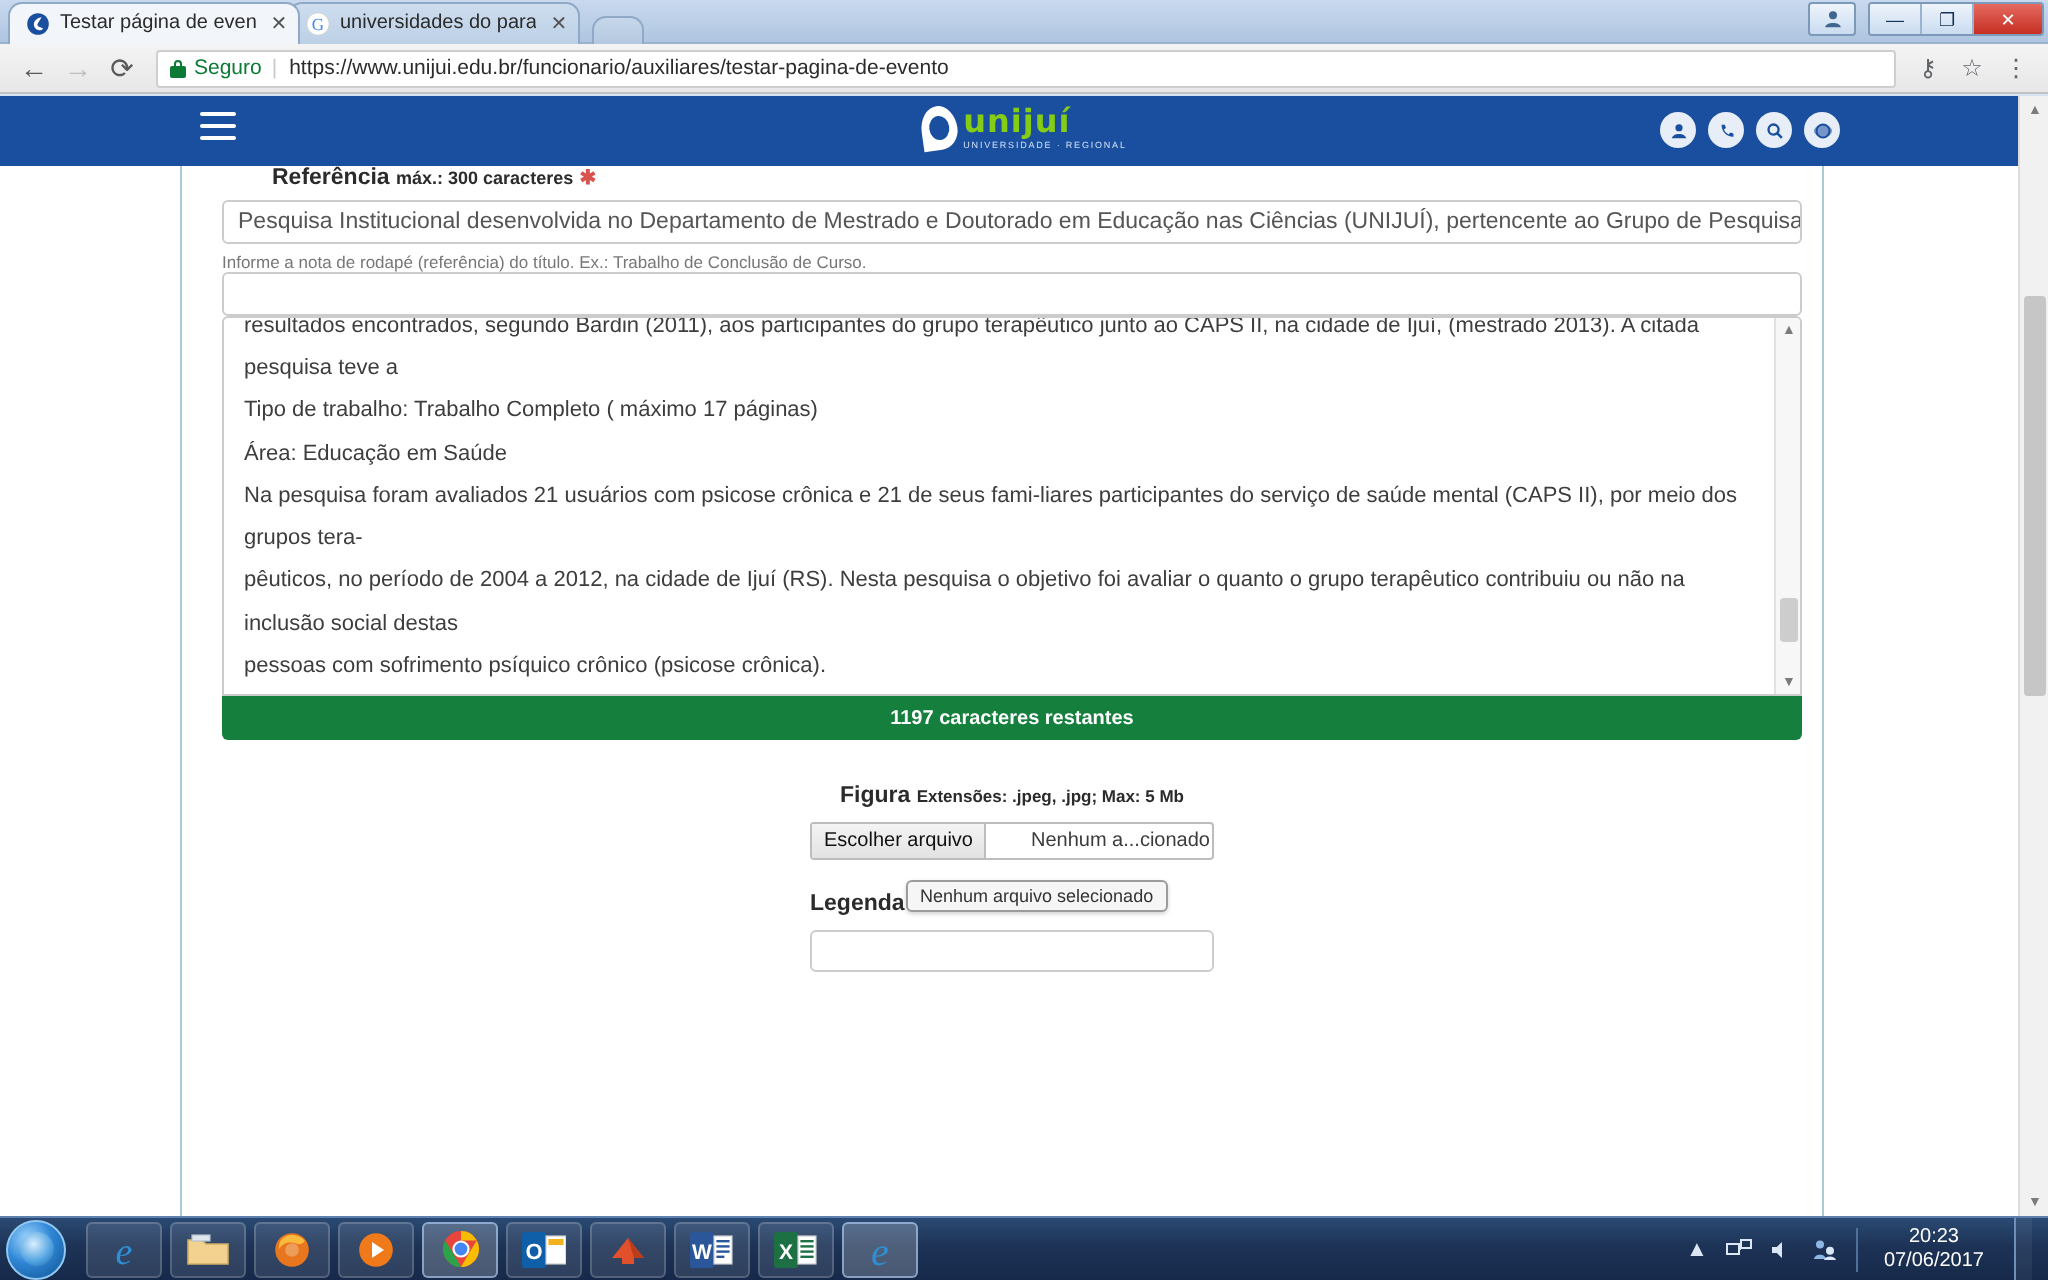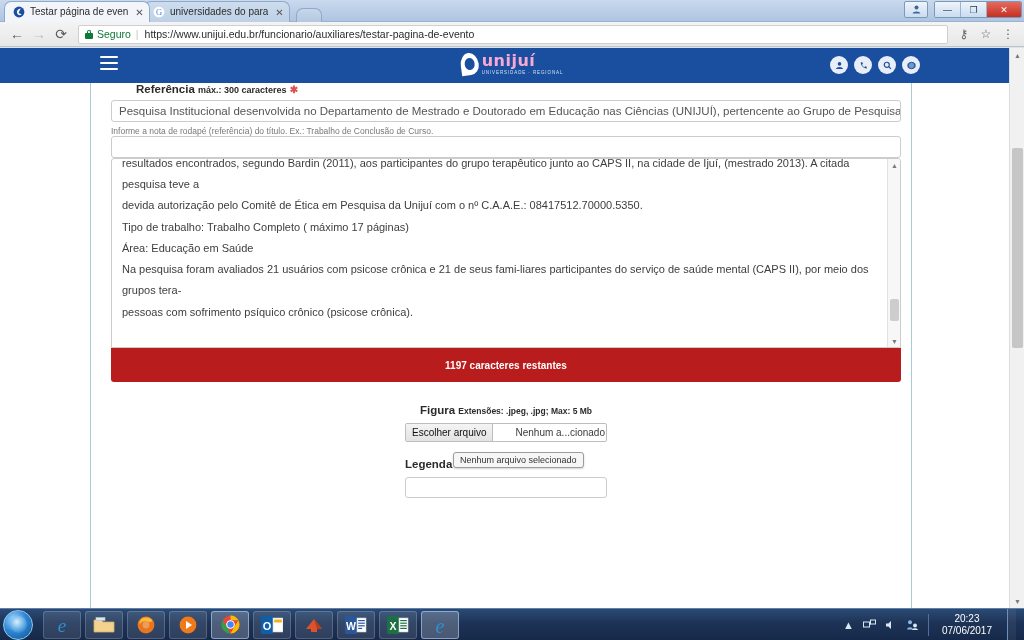--- a/index.html
+++ b/index.html
@@ -170,21 +170,21 @@
     position: relative; margin-right: 3px;
     transform: rotate(-8deg);
   }
   .brand-mark::after {
     content:''; position:absolute; left:4px; top:5px;
     width: 10px; height: 12px; border-radius: 50%;
     background: #1a4fa0;
   }
   .brand-text { display:flex; flex-direction:column; line-height: 1; }
   .brand-name {
-    font-size: 16px; font-weight: bold; color: #f9a8d4;
+    font-size: 16px; font-weight: bold; color: #84cc16;
     letter-spacing: 0.5px; font-family: "DejaVu Sans", sans-serif;
   }
   .brand-sub {
     font-size: 4.5px; color: #cfe0f5; letter-spacing: 0.9px; margin-top: 2px;
   }
   .header-icons {
     position: absolute; right: 104px; top: 8px;
     display: flex; gap: 6px;
   }
   .hicon {
@@ -261,22 +261,22 @@
     display: flex; align-items: center; justify-content: center;
     font-size: 7px; color: #7b7b7b;
   }
   .ta-arrow.up { top: 0; }
   .ta-arrow.down { bottom: 0; }
   .ta-thumb {
     position: absolute; left: 2px; top: 140px;
     width: 9px; height: 22px; background: #cdcdcd; border-radius: 2px;
   }
   .counter-bar {
-    width: 100%; height: 34px;
-    background: #b91c1c;
+    width: 100%; height: 22px;
+    background: #15803d;
     color: #fff; font-size: 10px; font-weight: bold;
     display: flex; align-items: center; justify-content: center;
     border-radius: 0 0 3px 3px;
   }
 
   .figure-block { margin-top: 22px; text-align: center; }
   .figure-label {
     font-size: 11.5px; font-weight: bold; color:#2b2b2b;
   }
   .figure-label .sub { font-size: 8.5px; font-weight: bold; }
@@ -505,24 +505,24 @@
           </div>
           <div class="text-input">Pesquisa Institucional desenvolvida no Departamento de Mestrado e Doutorado em Educação nas Ciências (UNIJUÍ), pertencente ao Grupo de Pesquisa Educação em Saúde</div>
           <div class="helper">Informe a nota de rodapé (referência) do título. Ex.: Trabalho de Conclusão de Curso.</div>
 
           <div class="text-input"></div>
 
 
           <div class="textarea-wrap">
             <div class="ta-body">
               <p>resultados encontrados, segundo Bardin (2011), aos participantes do grupo terapêutico junto ao CAPS II, na cidade de Ijuí, (mestrado 2013). A citada pesquisa teve a</p>
-              <p>devida autorização pelo Comitê de Ética em Pesquisa da Unijuí com o nº C.A.A.E.: 08417512.70000.5350.</p>
               <p>Tipo de trabalho: Trabalho Completo ( máximo 17 páginas)</p>
               <p>Área: Educação em Saúde</p>
               <p>Na pesquisa foram avaliados 21 usuários com psicose crônica e 21 de seus fami-liares participantes do serviço de saúde mental (CAPS II), por meio dos grupos tera-</p>
+              <p>pêuticos, no período de 2004 a 2012, na cidade de Ijuí (RS). Nesta pesquisa o objetivo foi avaliar o quanto o grupo terapêutico contribuiu ou não na inclusão social destas</p>
               <p>pessoas com sofrimento psíquico crônico (psicose crônica).</p>
 
             </div>
             <div class="ta-scroll">
               <div class="ta-arrow up">▲</div>
               <div class="ta-thumb"></div>
               <div class="ta-arrow down">▼</div>
             </div>
           </div>
           <div class="counter-bar">1197 caracteres restantes</div>

